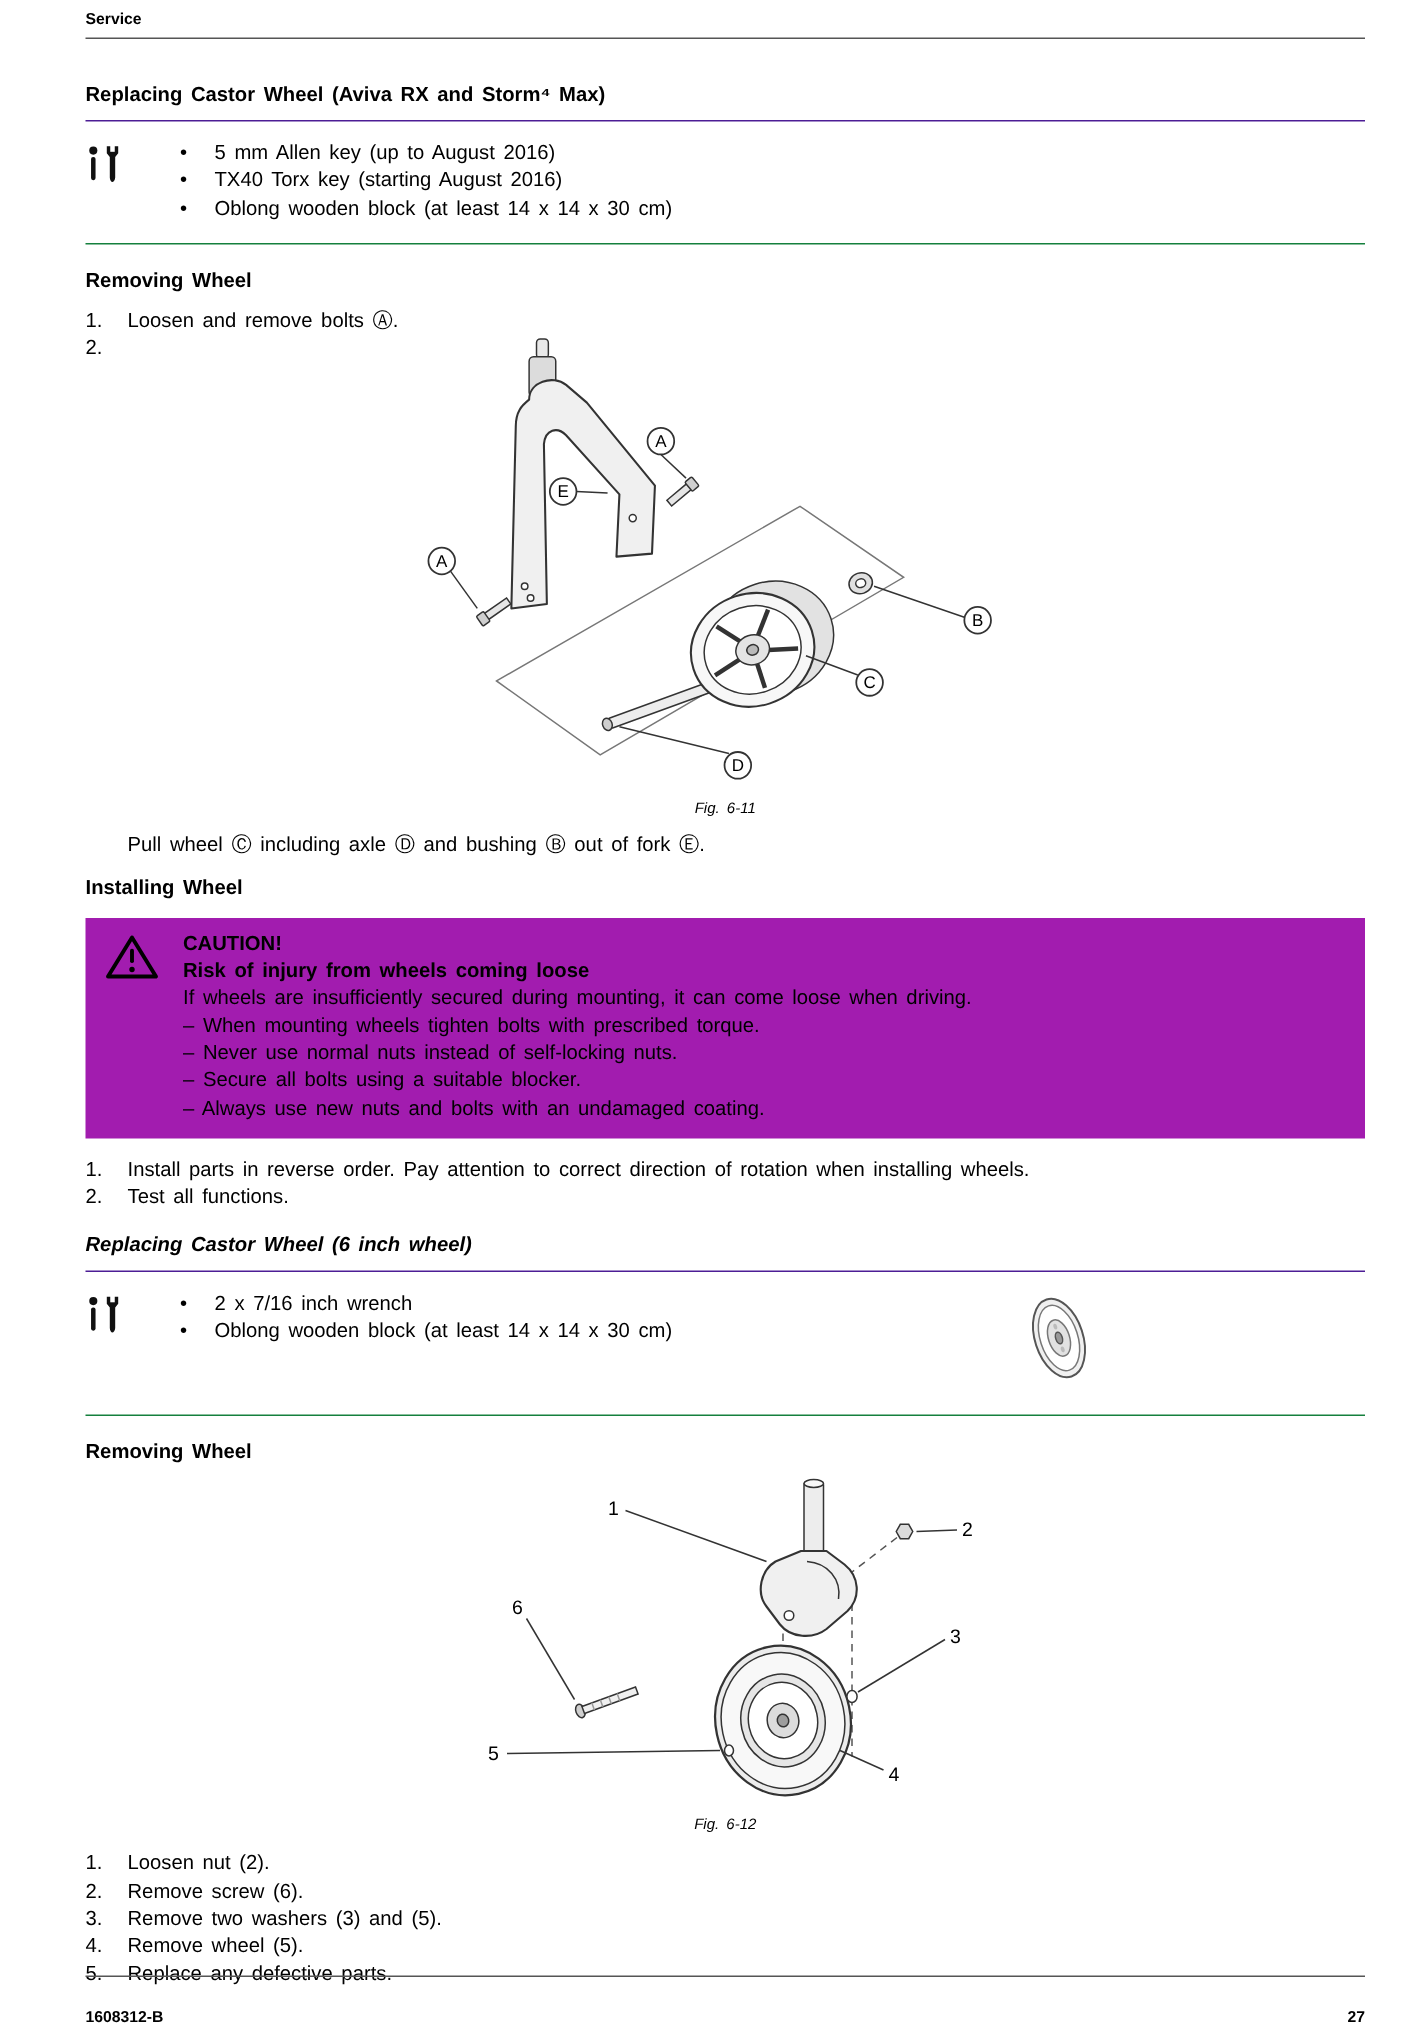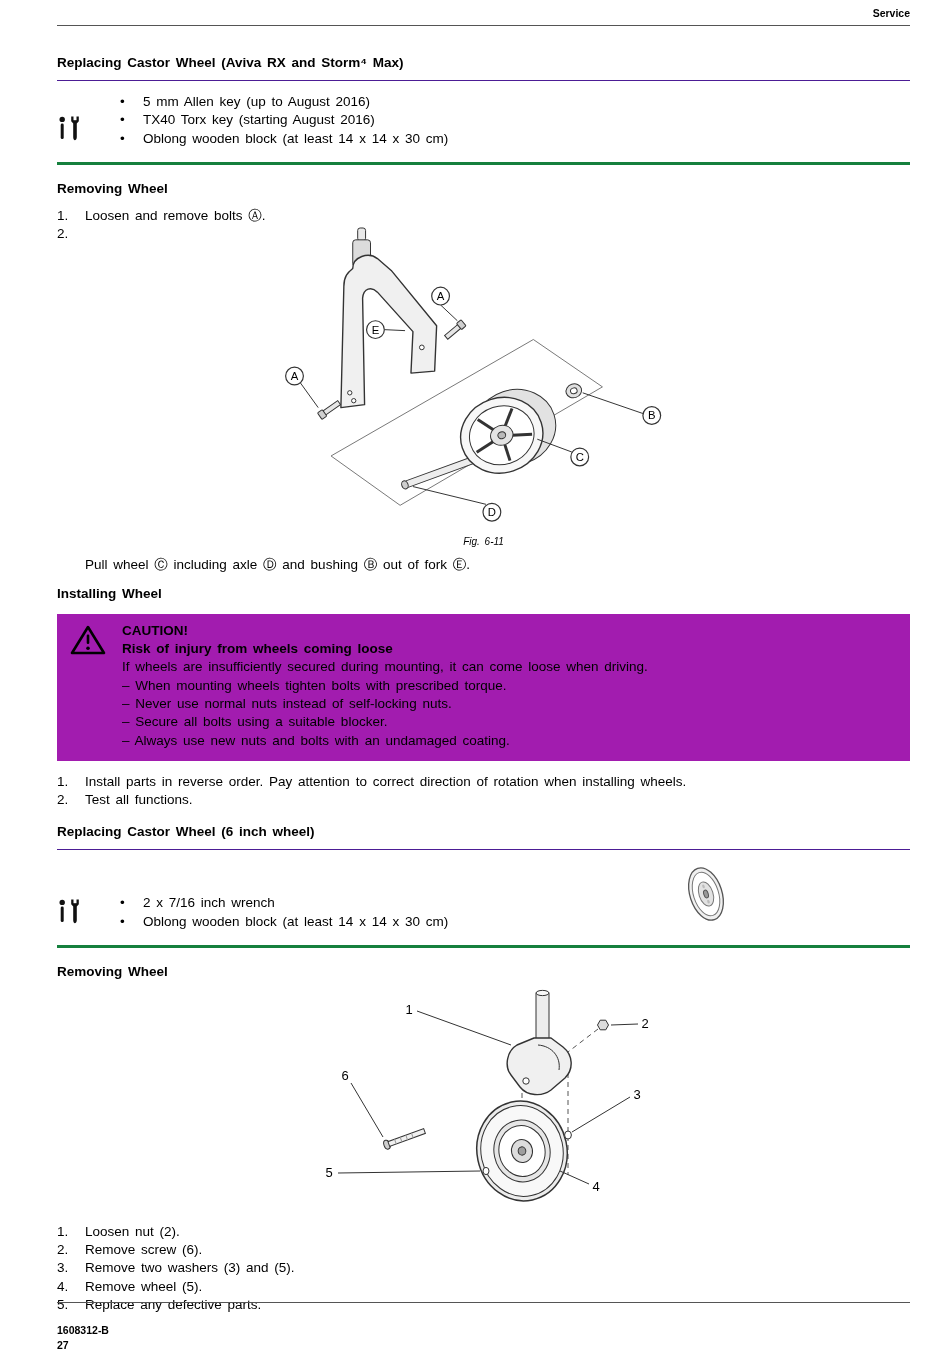--- a/index.html
+++ b/index.html
@@ -5,28 +5,28 @@
   * { margin:0; padding:0; box-sizing:border-box; }
   html,body { background:#ffffff; }
   body {
     width:950px; height:1360px; overflow:hidden;
     font-family:"Liberation Sans", sans-serif;
     color:#000; font-size:13.5px; line-height:1.36;
     position:relative;
   }
   .page { position:relative; width:950px; height:1360px; padding:0 40px 0 57px; }
 
-  .top-header { padding-top:6px; text-align:right; font-size:10.5px; font-weight:bold;
+  .top-header { padding-top:6px; font-size:10.5px; font-weight:bold;
     border-bottom:1px solid #555; padding-bottom:5px; }
 
   .section-title { margin-top:28px; font-size:13.5px; font-weight:bold;
     padding-bottom:7px; border-bottom:1px solid #4c1d95; word-spacing:2px; }
 
-  .tools-row { display:flex; align-items:flex-end; padding:12px 0 14px;
-    border-bottom:3px solid #15803d; }
+  .tools-row { display:flex; align-items:flex-start; padding:12px 0 14px;
+    border-bottom:1px solid #15803d; }
   .tools-icon-wrap { width:61px; padding-top:2px; }
   .tool-list { list-style:none; flex:1; }
   .tool-list li { position:relative; padding-left:25px; line-height:18.6px; word-spacing:2px; }
   .tool-list li::before { content:"\2022"; position:absolute; left:2px; }
 
   .sub-heading { margin-top:15px; font-size:13.5px; font-weight:bold; word-spacing:2px; }
 
   ol.steps { list-style:none; counter-reset:step; margin-top:8px; }
   ol.steps li { counter-increment:step; position:relative; padding-left:28px;
     line-height:18.3px; word-spacing:2px; }
@@ -41,21 +41,21 @@
     padding:8px 14px 11px 13px; }
   .caution-icon-wrap { width:52px; padding-top:2px; }
   .caution-content { flex:1; line-height:18.3px; word-spacing:2px; }
   .caution-title, .caution-subtitle { font-weight:bold; }
 
   .tools-row.with-image { min-height:88px; }
   .tool-wheel-wrap { width:230px; text-align:left; padding-left:0; }
 
   .footer { position:absolute; left:57px; right:40px; bottom:8px;
     border-top:1px solid #555; padding-top:20px; display:flex;
-    justify-content:space-between; font-size:10.5px; font-weight:bold;flex-direction:column; }
+    justify-content:space-between; font-size:10.5px; font-weight:bold; }
 
   svg text { font-family:"Liberation Sans", sans-serif; }
 </style>
 </head>
 <body>
 
 <div class="page">
 
   <div class="top-header">
     <span>Service</span>
@@ -186,21 +186,21 @@
       <div>– Secure all bolts using a suitable blocker.</div>
       <div>– Always use new nuts and bolts with an undamaged coating.</div>
     </div>
   </div>
 
   <ol class="steps" style="margin-top:12px;">
     <li>Install parts in reverse order. Pay attention to correct direction of rotation when installing wheels.</li>
     <li>Test all functions.</li>
   </ol>
 
-  <h2 class="section-title" style="margin-top:14px;">Replacing Castor Wheel (6 inch wheel)</h2>
+  <h2 class="section-title" style="margin-top:14px;font-style:italic;">Replacing Castor Wheel (6 inch wheel)</h2>
 
   <div class="tools-row with-image">
     <div class="tools-icon-wrap">
       <svg width="25" height="29" viewBox="0 0 25 29">
         <circle cx="5.2" cy="5.4" r="2.7" fill="#111"></circle>
         <rect x="3.7" y="9.6" width="3" height="15.5" rx="1.4" fill="#111"></rect>
         <path d="M14.2,2.5 L21.8,2.5 L21.8,7.2 L19.8,9.6 L19.8,23.3 C19.8,25.1 18.6,26.3 17.9,26.3 C17.2,26.3 16.2,25.1 16.2,23.3 L16.2,9.6 L14.2,7.2 Z" fill="#111"></path>
         <rect x="16.5" y="1.8" width="3" height="4.4" fill="#ffffff"></rect>
       </svg>
     </div>
@@ -280,20 +280,21 @@
 
       <g font-size="13" text-anchor="middle">
         <text x="95" y="29">1</text>
         <text x="331" y="43">2</text>
         <text x="323" y="114">3</text>
         <text x="282" y="206">4</text>
         <text x="15" y="192">5</text>
         <text x="31" y="95">6</text>
       </g>
     </svg>
+    <figcaption>Fig. 6-12</figcaption>
   </figure>
 
   <ol class="steps" style="margin-top:10px;">
     <li>Loosen nut (2).</li>
     <li>Remove screw (6).</li>
     <li>Remove two washers (3) and (5).</li>
     <li>Remove wheel (5).</li>
     <li>Replace any defective parts.</li>
   </ol>
 

